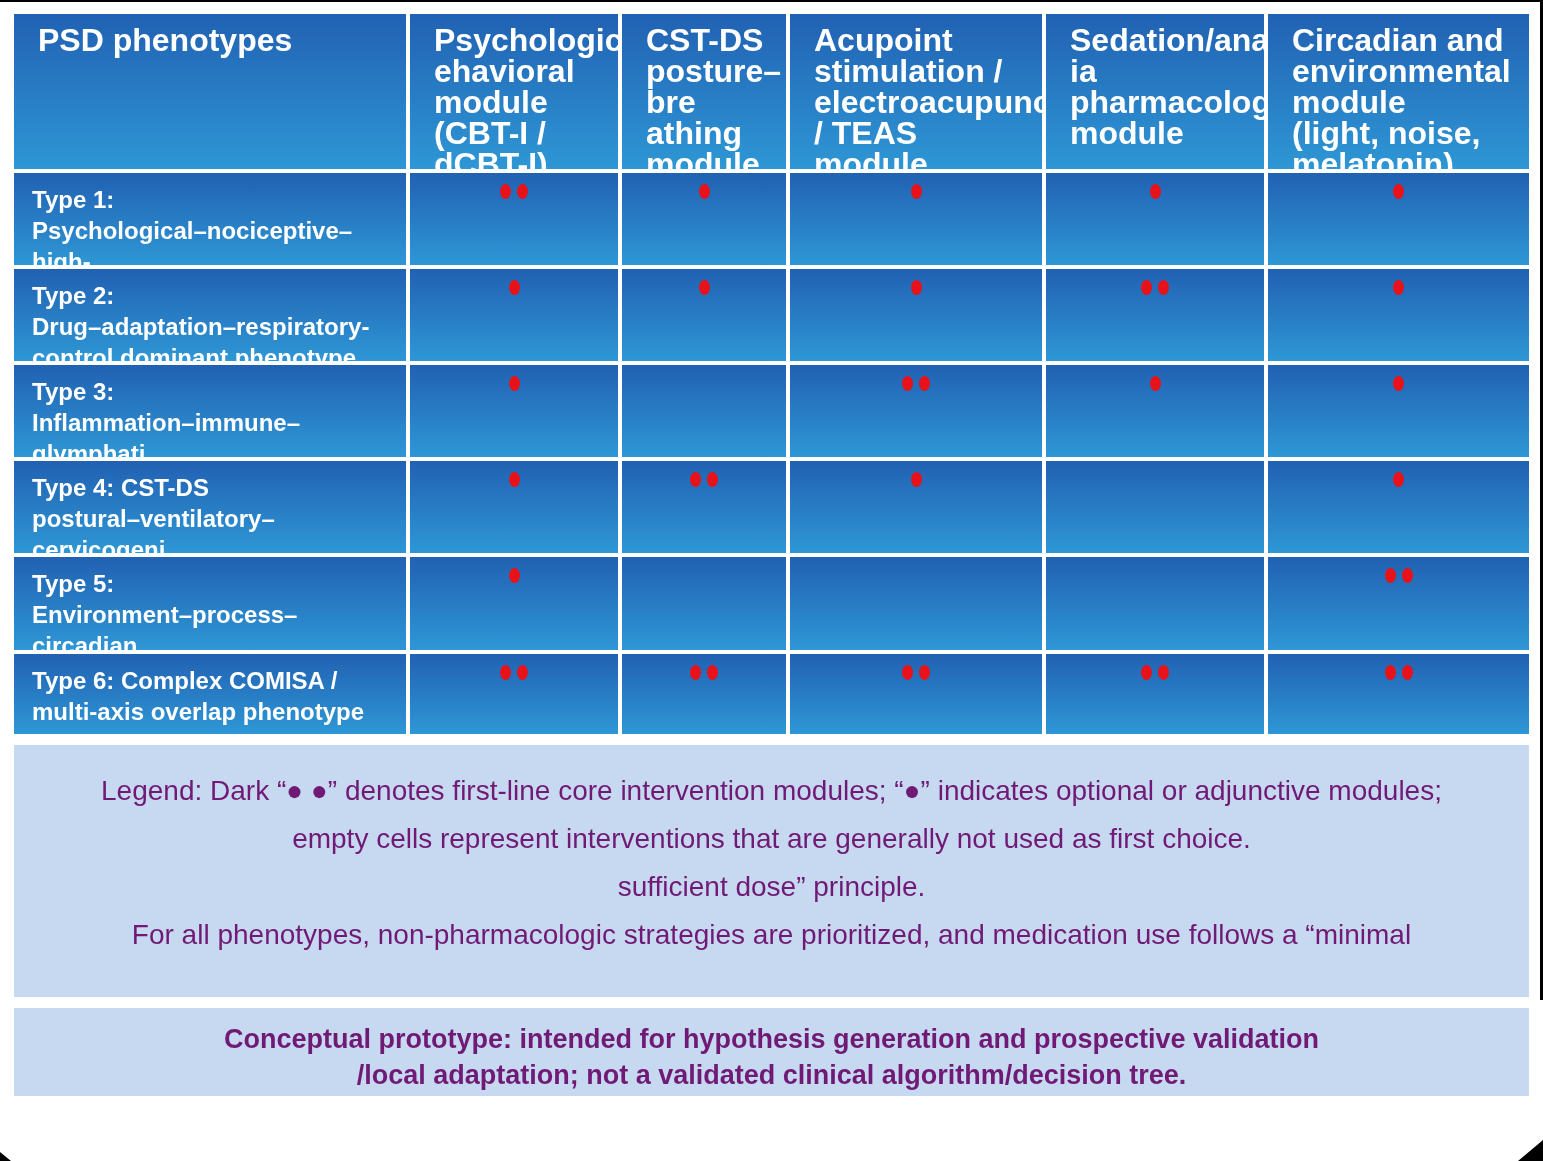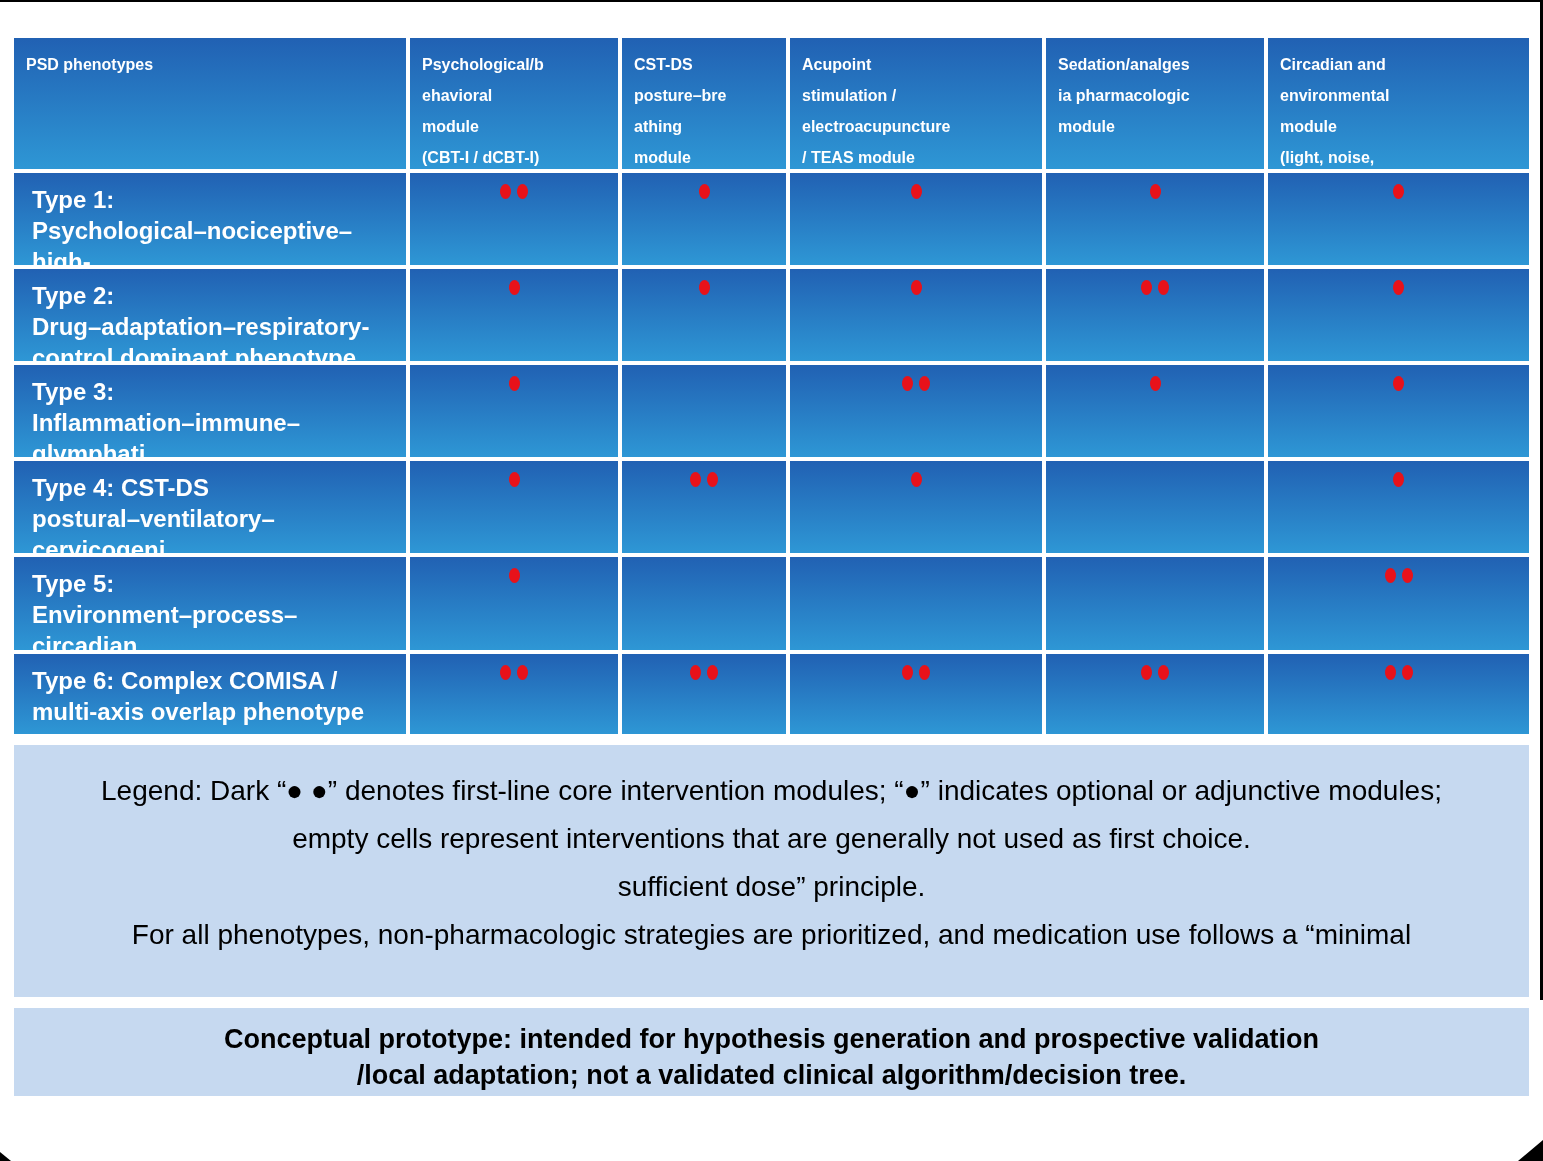--- a/index.html
+++ b/index.html
@@ -41,43 +41,42 @@
     font-weight: bold;
     box-sizing: border-box;
   }
   .cell.text {
     font-size: 24px;
     line-height: 31px;
     padding: 11px 14px 8px 18px;
     white-space: pre-line;
   }
   .cell.head {
-    font-size: 16px;
+    font-size: 32px;
     line-height: 31px;
-    padding: 11px 10px 8px 12px;
+    padding: 11px 10px 8px 24px;
     white-space: pre-line;
-    margin-top: 24px;
   }
   .cell.dots {
     display: flex;
     justify-content: center;
     align-items: flex-start;
     padding-top: 11px;
     gap: 6px;
   }
   .dot {
     width: 11px; height: 15px;
     border-radius: 50%;
     background: #e8121a;
   }
 
   .panel {
     position: absolute; left: 14px; width: 1515px;
     background: #c6d9f0;
-    color: #000000;
+    color: #701a75;
     text-align: center;
     box-sizing: border-box;
   }
   .panel.legend {
     top: 745px; height: 252px;
     font-size: 28px;
     padding-top: 22px;
   }
   .panel.legend .line { line-height: 48px; }
   .panel.footnote {

